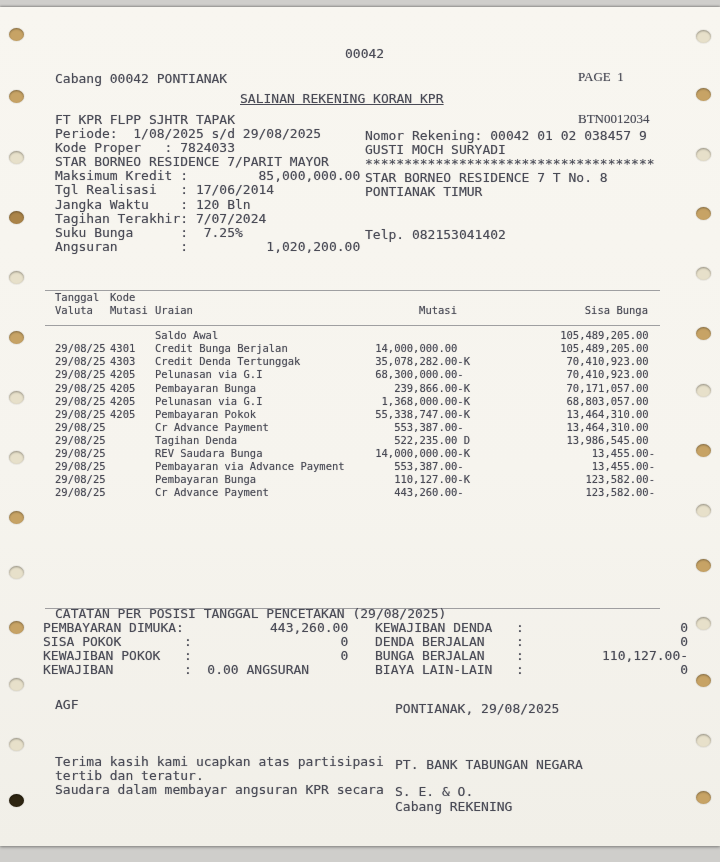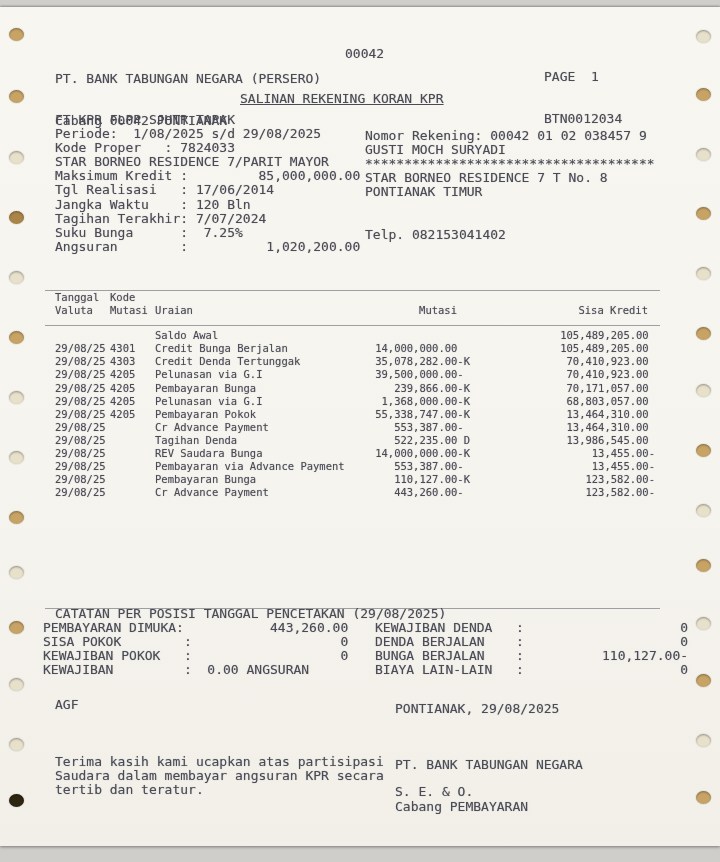--- a/index.html
+++ b/index.html
@@ -38,25 +38,24 @@
   #txn-table th.pad-mutasi{padding-right:13px;}
   #txn-table th.pad-sisa{padding-right:7px;}
   #txn-table tbody::before{content:"";display:table-row;height:12px;}
 </style>
 </head>
 <body>
 
 <div class="paper">
 
   <div class="ink" style="left:55px;top:37px;">
-    <div class="line">PT. BANK TABUNGAN NEGARA (PERSERO)</div>
     <div class="line">Cabang 00042 PONTIANAK</div>
   </div>
   <div class="ink" style="left:345px;top:40px;">00042</div>
-  <div class="ink" style="left:544px;top:35px;">
+  <div class="ink" style="left:578px;top:35px;font-family:Liberation Serif, serif;">
     <div class="line">PAGE  1</div>
     <div class="line">BTN0012034</div>
   </div>
   <div class="ink" style="left:240px;top:85px;text-decoration:underline;">SALINAN REKENING KORAN KPR</div>
 
   <div class="ink" id="loan-left" style="left:55px;top:106px;"><div class="line">FT KPR FLPP SJHTR TAPAK</div><div class="line">Periode:  1/08/2025 s/d 29/08/2025</div><div class="line">Kode Proper   : 7824033</div><div class="line">STAR BORNEO RESIDENCE 7/PARIT MAYOR</div><div class="line">Maksimum Kredit :         85,000,000.00</div><div class="line">Tgl Realisasi   : 17/06/2014</div><div class="line">Jangka Waktu    : 120 Bln</div><div class="line">Tagihan Terakhir: 7/07/2024</div><div class="line">Suku Bunga      :  7.25%</div><div class="line">Angsuran        :          1,020,200.00</div></div>
   <div class="ink" id="loan-right" style="left:365px;top:122px;"><div class="line">Nomor Rekening: 00042 01 02 038457 9</div><div class="line">GUSTI MOCH SURYADI</div><div class="line">*************************************</div><div class="line">STAR BORNEO RESIDENCE 7 T No. 8</div><div class="line">PONTIANAK TIMUR</div><div class="line"></div><div class="line"></div><div class="line">Telp. 082153041402</div></div>
 
   <div class="rule" style="top:283px;"></div>
   <div class="rule" style="top:318px;"></div>
@@ -75,21 +74,21 @@
         <th>Kode</th>
         <th></th>
         <th></th>
         <th></th>
       </tr>
       <tr>
         <th>Valuta</th>
         <th>Mutasi</th>
         <th>Uraian</th>
         <th class="num pad-mutasi">Mutasi</th>
-        <th class="num pad-sisa">Sisa Kredit</th>
+        <th class="num pad-sisa">Sisa Bunga</th>
       </tr>
     </thead>
     <tbody>
         <tr>
           <td></td>
           <td></td>
           <td>Saldo Awal</td>
           <td class="num"></td>
           <td class="num">105,489,205.00 </td>
         </tr>
@@ -104,21 +103,21 @@
           <td>29/08/25</td>
           <td>4303</td>
           <td>Credit Denda Tertunggak</td>
           <td class="num">35,078,282.00-K</td>
           <td class="num">70,410,923.00 </td>
         </tr>
         <tr>
           <td>29/08/25</td>
           <td>4205</td>
           <td>Pelunasan via G.I</td>
-          <td class="num">39,500,000.00- </td>
+          <td class="num">68,300,000.00- </td>
           <td class="num">70,410,923.00 </td>
         </tr>
         <tr>
           <td>29/08/25</td>
           <td>4205</td>
           <td>Pembayaran Bunga</td>
           <td class="num">239,866.00-K</td>
           <td class="num">70,171,057.00 </td>
         </tr>
         <tr>
@@ -182,23 +181,23 @@
 
   <div class="rule" style="top:601px;"></div>
   <div class="ink" style="left:55px;top:600px;text-align:center;">CATATAN PER POSISI TANGGAL PENCETAKAN (29/08/2025)</div>
   <div class="ink" id="catatan-left" style="left:43px;top:614px;"><div class="line">PEMBAYARAN DIMUKA:           443,260.00</div><div class="line">SISA POKOK        :                   0</div><div class="line">KEWAJIBAN POKOK   :                   0</div><div class="line">KEWAJIBAN         :  0.00 ANGSURAN</div></div>
   <div class="ink" id="catatan-right" style="left:375px;top:614px;"><div class="line">KEWAJIBAN DENDA   :                    0</div><div class="line">DENDA BERJALAN    :                    0</div><div class="line">BUNGA BERJALAN    :          110,127.00-</div><div class="line">BIAYA LAIN-LAIN   :                    0</div></div>
 
   <div class="ink" style="left:55px;top:691px;">AGF</div>
   <div class="ink" style="left:395px;top:695px;">PONTIANAK, 29/08/2025</div>
   <div class="ink" style="left:395px;top:723px;">
     <div class="line">PT. BANK TABUNGAN NEGARA</div>
-    <div class="line">Cabang PEMBAYARAN</div>
-  </div>
-  <div class="ink" id="closing-message" style="left:55px;top:748px;"><div class="line">Terima kasih kami ucapkan atas partisipasi</div><div class="line">Saudara dalam membayar angsuran KPR secara</div><div class="line">tertib dan teratur.</div></div>
+    <div class="line">Cabang REKENING</div>
+  </div>
+  <div class="ink" id="closing-message" style="left:55px;top:748px;"><div class="line">Terima kasih kami ucapkan atas partisipasi</div><div class="line">tertib dan teratur.</div><div class="line">Saudara dalam membayar angsuran KPR secara</div></div>
   <div class="ink" style="left:395px;top:778px;">S. E. &amp; O.</div>
 
 <div class="hole tan" style="top: 21px; left: 9px;"></div>
     <div class="hole tan" style="top: 83px; left: 9px;"></div>
     <div class="hole pale" style="top: 144px; left: 9px;"></div>
     <div class="hole tan2" style="top: 204px; left: 9px;"></div>
     <div class="hole pale" style="top: 264px; left: 9px;"></div>
     <div class="hole tan" style="top: 324px; left: 9px;"></div>
     <div class="hole pale" style="top: 384px; left: 9px;"></div>
     <div class="hole pale" style="top: 444px; left: 9px;"></div>

